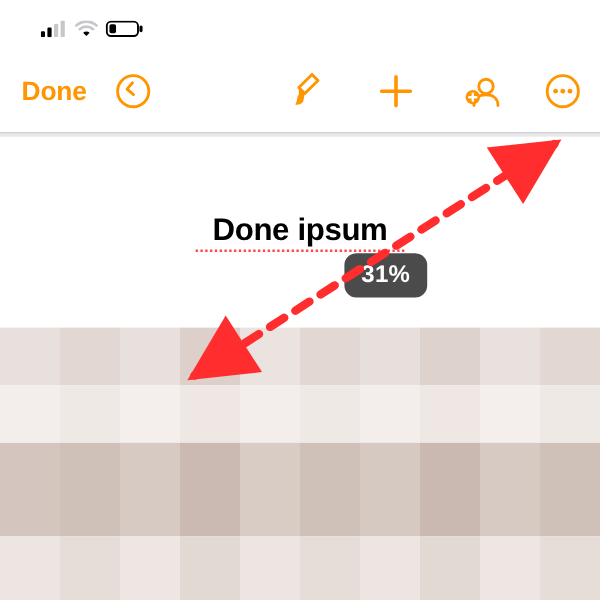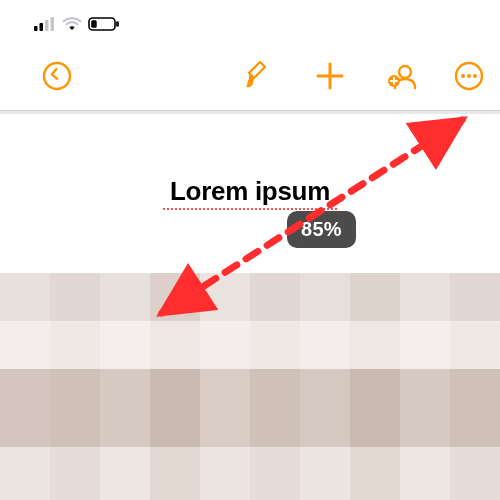--- a/index.html
+++ b/index.html
@@ -132,20 +132,21 @@
       <svg width="32" height="14" viewBox="0 0 32 14">
         <rect x="1" y="1" width="26" height="12" rx="3.5" stroke="#000" stroke-width="1.6" fill="none"></rect>
         <rect x="3.2" y="3.2" width="5.5" height="7.6" rx="1.5" fill="#000"></rect>
         <rect x="28.2" y="4.2" width="2.6" height="5.6" rx="1.3" fill="#000"></rect>
       </svg>
     </span>
   </div>
 </div>
 
 <div class="toolbar">
+  <div class="done">Done</div>
   <div class="spacer-sm"></div>
   <div class="tool-icon">
     <svg width="34" height="34" viewBox="0 0 34 34">
       <circle cx="17" cy="17" r="13" stroke="#ff9500" stroke-width="2.4" fill="none"></circle>
       <path d="M12 12 L12 19 L19 19" stroke="#ff9500" stroke-width="2.4" fill="none" stroke-linecap="round" stroke-linejoin="round" transform="rotate(40 17 17)"></path>
     </svg>
   </div>
   <div class="spacer-flex"></div>
   <div class="tool-icon">
     <svg width="30" height="34" viewBox="0 0 30 34">
@@ -175,23 +176,23 @@
       <circle cx="11" cy="17" r="2" fill="#ff9500"></circle>
       <circle cx="17" cy="17" r="2" fill="#ff9500"></circle>
       <circle cx="23" cy="17" r="2" fill="#ff9500"></circle>
     </svg>
   </div>
 </div>
 
 <div class="divider"></div>
 
 <div class="canvas">
-  <div class="title-text">Lorem ipsum</div>
+  <div class="title-text">Done ipsum</div>
   <div class="spellcheck"></div>
-  <div class="zoom-badge">85%</div>
+  <div class="zoom-badge">31%</div>
 
   <div class="blur-strip strip-a">
     <div style="background:#e8e0dc"></div>
       <div style="background:#e2d7d2"></div>
       <div style="background:#e8e0dc"></div>
       <div style="background:#ddd0ca"></div>
       <div style="background:#eae3df"></div>
       <div style="background:#e2d7d2"></div>
       <div style="background:#e7dfdb"></div>
       <div style="background:#ded2cc"></div>

